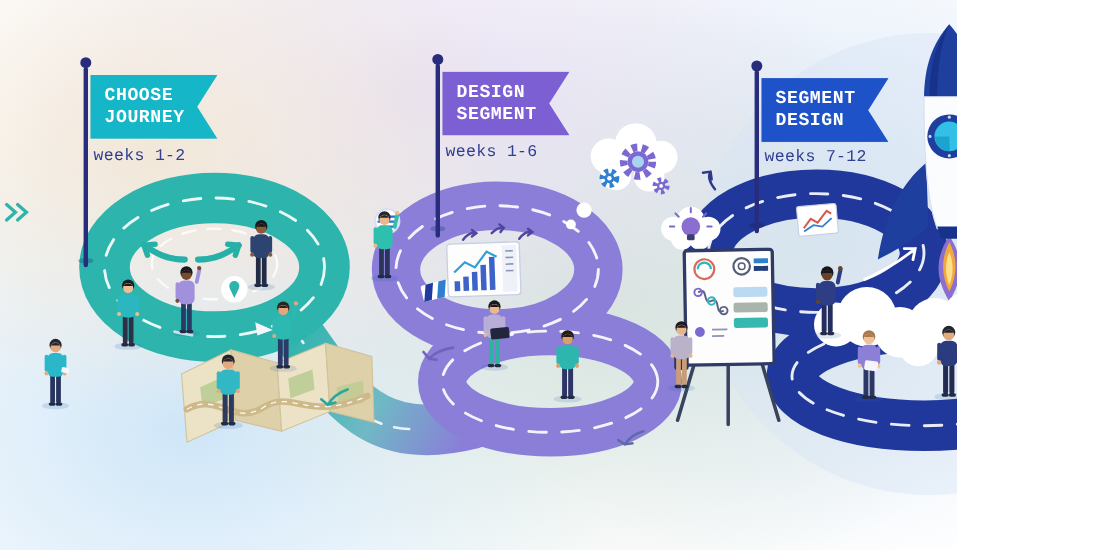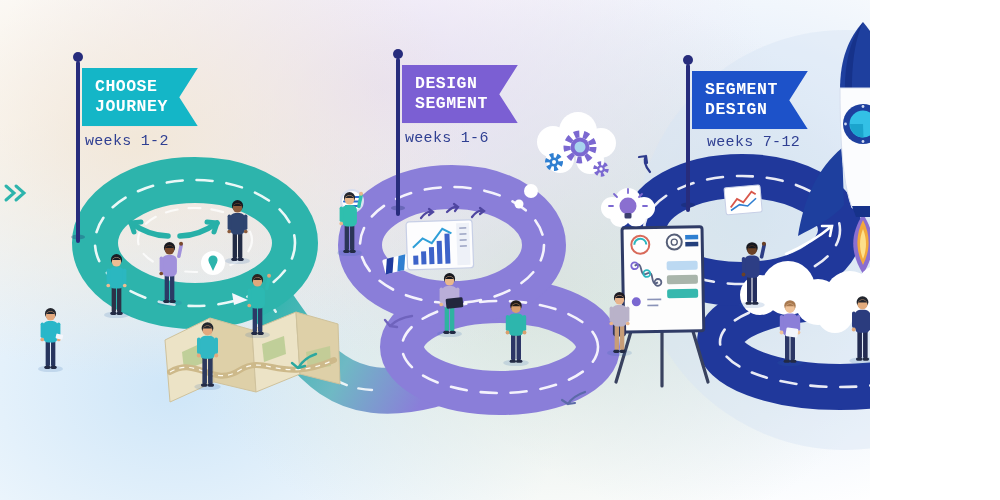--- a/index.html
+++ b/index.html
@@ -24,21 +24,21 @@
     padding:9px 30px 9px 13px;white-space:pre-line;
     clip-path:polygon(0 0,100% 0,84% 50%,100% 100%,0 100%);
     box-shadow:0 2px 6px rgba(40,60,120,.15);
   }
   .bg-teal{background:#14b6c7;}
   .bg-purple{background:#7b5fd3;}
   .bg-blue{background:#1d52c9;}
   .weeks{position:absolute;left:9px;color:#2f3f92;font-size:15px;letter-spacing:.3px;white-space:nowrap;text-align:right;}
   .f1{left:76px;top:55px;} .f1 .pole{height:182px;} .f1 .weeks{top:78px;}
   .f2{left:396px;top:52px;} .f2 .pole{height:158px;} .f2 .weeks{top:78px;}
-  .f3{left:686px;top:58px;} .f3 .pole{height:148px;} .f3 .weeks{top:76px;margin-left:12px;}
+  .f3{left:686px;top:58px;} .f3 .pole{height:148px;} .f3 .weeks{top:76px;}
 </style>
 </head>
 <body>
 
 <div class="scene">
 
 <svg class="art" width="1000" height="500" viewBox="0 0 1000 500">
   <defs>
     <linearGradient id="teal2purple" gradientUnits="userSpaceOnUse" x1="262" y1="300" x2="430" y2="385">
       <stop offset="0" stop-color="#2db4ac"></stop>

